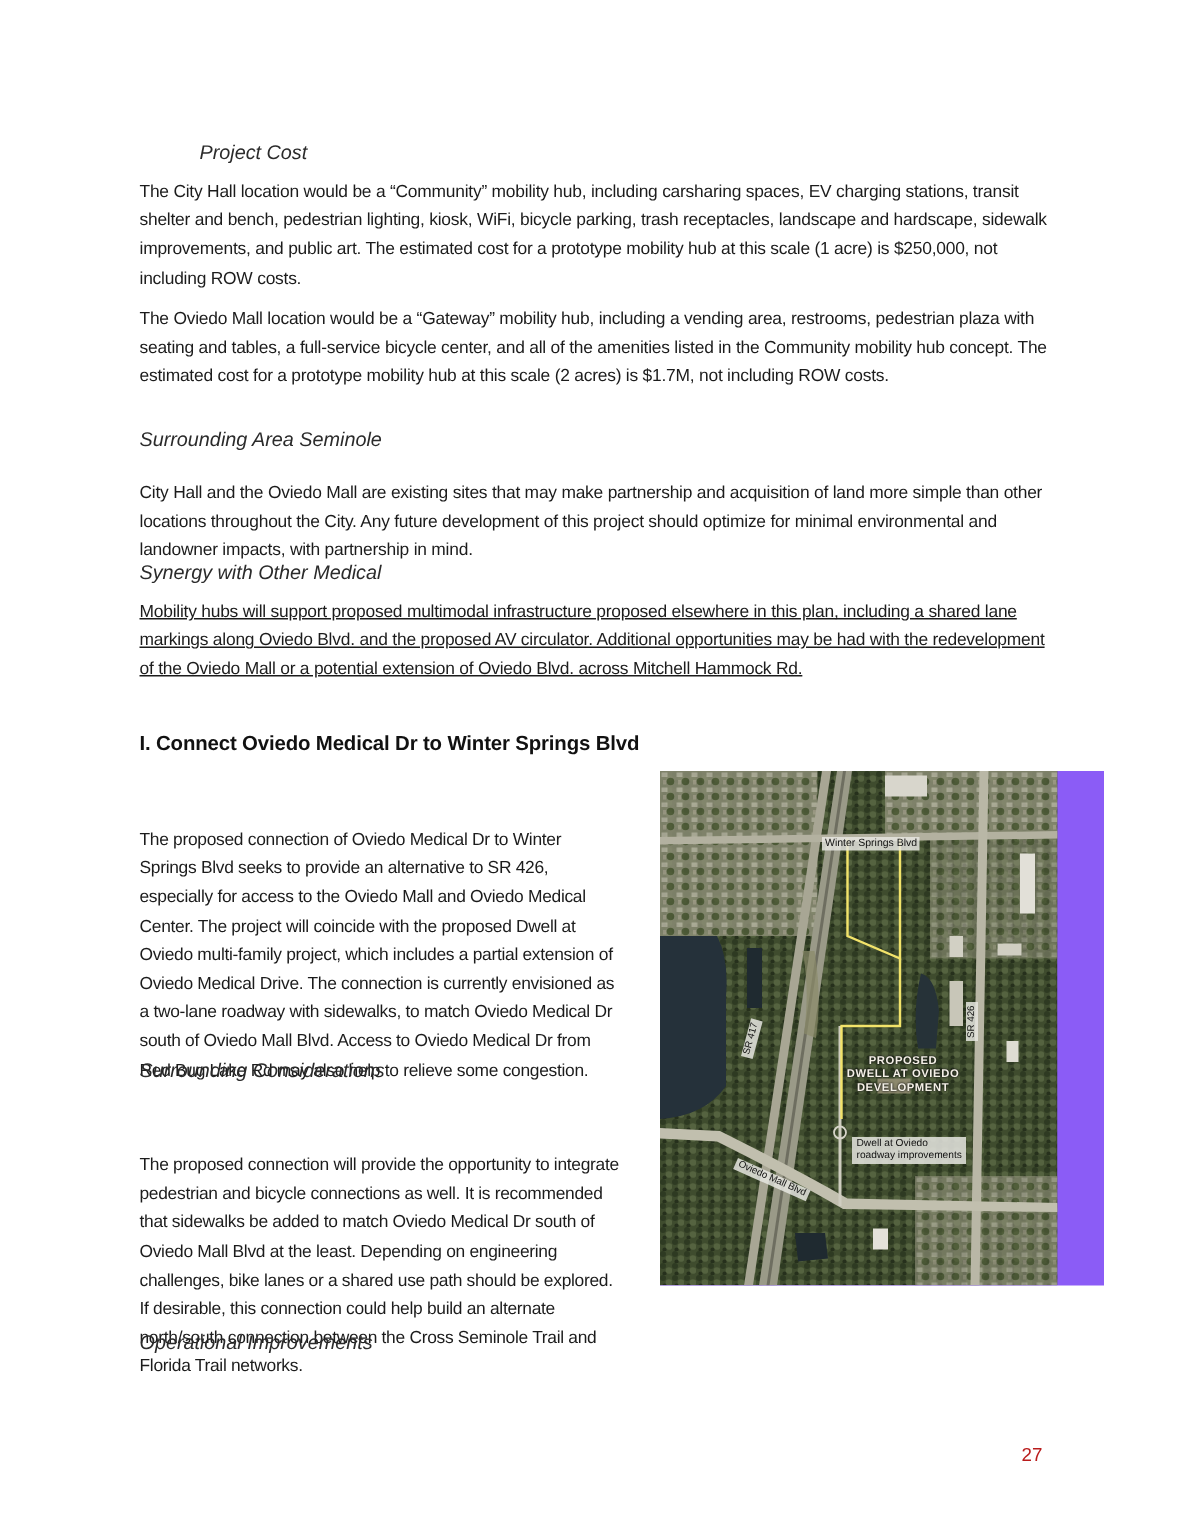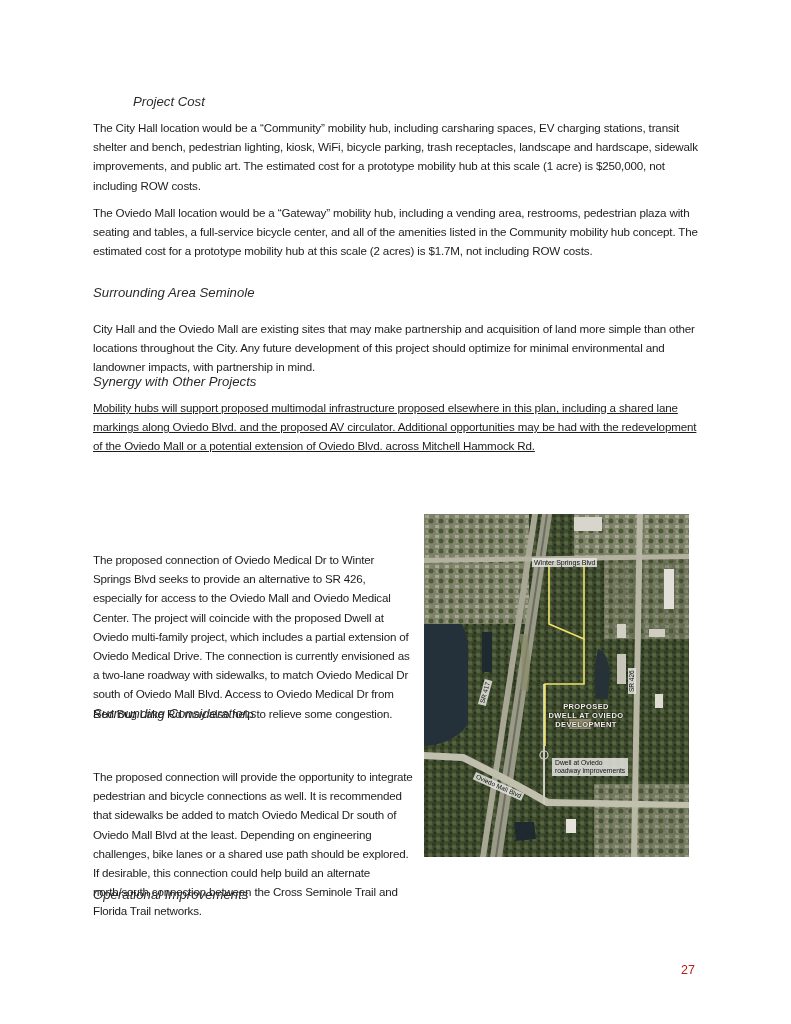--- a/index.html
+++ b/index.html
@@ -6,21 +6,21 @@
   body { width: 791px; height: 1024px; position: relative; overflow: hidden;
          font-family: "Liberation Sans", "DejaVu Sans", sans-serif; color: #1a1a1a; }
   .page { position: absolute; left: 0; top: 0; width: 791px; height: 1024px; }
   .sub { position: absolute; left: 93px; font-style: italic; font-size: 13.2px; color: #2b2b2b; }
   .para { position: absolute; left: 93px; width: 615px; font-size: 11.6px; line-height: 19.2px; letter-spacing: -0.15px; color: #1c1c1c; }
   .para-narrow { position: absolute; left: 93px; width: 320px; font-size: 11.6px; line-height: 19.2px; letter-spacing: -0.2px; color: #1c1c1c; margin-top: 34px; }
   .h2 { position: absolute; left: 93px; font-weight: bold; font-size: 13.6px; color: #111; letter-spacing: -0.1px; }
   .pagenum { position: absolute; left: 681px; top: 963px; font-size: 12.5px; color: #b91c1c; }
 
   
-  .map { position: absolute; left: 424px; top: 514px; width: 265px; height: 343px; overflow: hidden;
+  .map { position: absolute; left: 440px; top: 514px; width: 296px; height: 343px; overflow: hidden;
          background: #8b5cf6; }
   .map svg { display: block; }
   .lbl { position: absolute; font-size: 7px; color: #111; background: rgba(230,230,225,0.85);
          padding: 0 2px; white-space: nowrap; line-height: 9px; font-family: "Liberation Sans", sans-serif; }
   .lbl-rot { position: absolute; font-size: 6.5px; color: #111; background: rgba(230,230,225,0.85);
          padding: 0 2px; white-space: nowrap; line-height: 8px; font-family: "Liberation Sans", sans-serif; }
   .dev { position: absolute; font-size: 7.5px; font-weight: bold; color: #f4f0e6; text-align: center;
          line-height: 9px; letter-spacing: 0.4px; text-shadow: 0 0 2px #222, 0 0 1px #000;
          font-family: "Liberation Sans", sans-serif; }
   .imp { position: absolute; font-size: 6.8px; color: #111; background: rgba(225,225,220,0.88);
@@ -31,23 +31,24 @@
 
 <div class="page">
 
   <div class="sub" style="top:94px;margin-left:40px;">Project Cost</div>
   <div class="para" style="top:118px;">The City Hall location would be a “Community” mobility hub, including carsharing spaces, EV charging stations, transit shelter and bench, pedestrian lighting, kiosk, WiFi, bicycle parking, trash receptacles, landscape and hardscape, sidewalk improvements, and public art.  The estimated cost for a prototype mobility hub at this scale (1 acre) is $250,000, not including ROW costs.</div>
   <div class="para" style="top:203px;">The Oviedo Mall location would be a “Gateway” mobility hub, including a vending area, restrooms, pedestrian plaza with seating and tables, a full-service bicycle center, and all of the amenities listed in the Community mobility hub concept.   The estimated cost for a prototype mobility hub at this scale (2 acres) is $1.7M, not including ROW costs.</div>
 
   <div class="sub" style="top:285px;">Surrounding Area Seminole</div>
   <div class="para" style="top:319px;">City Hall and the Oviedo Mall are existing sites that may make partnership and acquisition of land more simple than other locations throughout the City. Any future development of this project should optimize for minimal environmental and landowner impacts, with partnership in mind.</div>
 
-  <div class="sub" style="top:374px;">Synergy with Other Projects</div>
+  <div class="sub" style="top:374px;">Synergy with Other Medical</div>
   <div class="para" style="top:398px;text-decoration:underline;">Mobility hubs will support proposed multimodal infrastructure proposed elsewhere in this plan, including a shared lane markings along Oviedo Blvd. and the proposed AV circulator. Additional opportunities may be had with the redevelopment of the Oviedo Mall or a potential extension of Oviedo Blvd. across Mitchell Hammock Rd.</div>
 
+  <div class="h2" style="top:488px;">I. Connect Oviedo Medical Dr to Winter Springs Blvd</div>
   <div class="para-narrow" style="top:516px;">The proposed connection of Oviedo Medical Dr to Winter Springs Blvd seeks to provide an alternative to SR 426, especially for access to the Oviedo Mall and Oviedo Medical Center. The project will coincide with the proposed Dwell at Oviedo multi-family project, which includes a partial extension of Oviedo Medical Drive. The connection is currently envisioned as a two-lane roadway with sidewalks, to match Oviedo Medical Dr south of Oviedo Mall Blvd. Access to Oviedo Medical Dr from Red Bug Lake Rd may also help to relieve some congestion.</div>
 
   <div class="sub" style="top:706px;">Surrounding Considerations</div>
   <div class="para-narrow" style="top:733px;">The proposed connection will provide the opportunity to integrate pedestrian and bicycle connections as well. It is recommended that sidewalks be added to match Oviedo Medical Dr south of Oviedo Mall Blvd at the least. Depending on engineering challenges, bike lanes or a shared use path should be explored. If desirable, this connection could help build an alternate north/south connection between the Cross Seminole Trail and Florida Trail networks.</div>
 
   <div class="sub" style="top:887px;">Operational Improvements</div>
 
   <div class="map">
     <svg width="265" height="343" viewBox="0 0 265 343">
       <defs>

